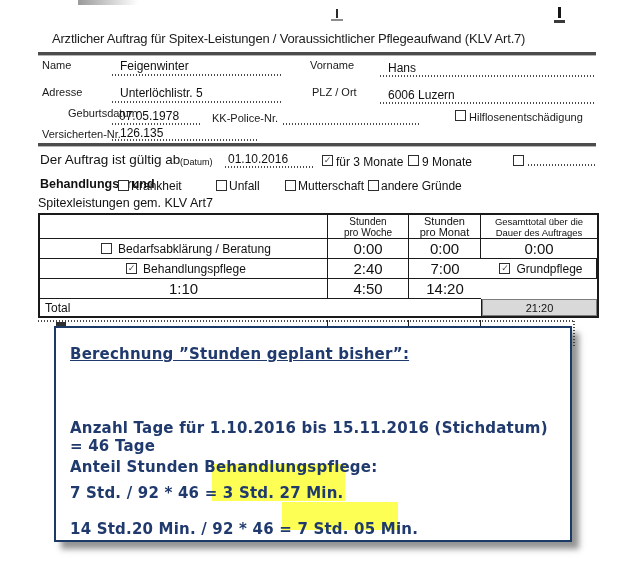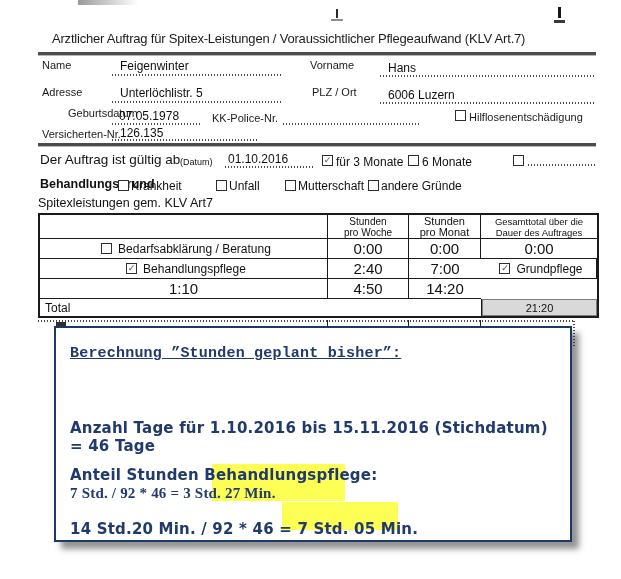--- a/index.html
+++ b/index.html
@@ -28,21 +28,21 @@
   .h-total{font-size:9.5px;line-height:10.5px;}
   .rowlabel{justify-content:center;padding-left:5px;gap:6px;font-size:12px;}
   .cellval{font-size:15px;}
   .total-label{justify-content:flex-start !important;padding-left:5px;font-size:12px;}
   .total-val{background:#d9d9d9;box-shadow:inset 0 0 0 1px #7d7d7d;border-left:1px solid #1a1a1a;font-size:11px;}
   
   .notebox{position:absolute;left:54px;top:326px;width:518px;height:216px;box-sizing:border-box;
            background:#fff;border:2px solid #1c3a66;box-shadow:7px 7px 6px rgba(60,60,60,.55);z-index:3;}
   .nline{position:absolute;left:14px;z-index:2;font-family:"DejaVu Sans",sans-serif;font-weight:bold;
          font-size:15px;line-height:18px;color:#203a6e;white-space:nowrap;letter-spacing:.2px;}
-  .nhead{text-decoration:underline;font-family:Liberation Mono, monospace;}
+  .nhead{text-decoration:underline;}
   .hl{position:absolute;background:#fdff54;z-index:1;}
   .tickmark{background:#222;}
 </style>
 </head>
 <body>
 
 <div id="page">
 
   <div class="abs" style="left:78px;top:0;width:60px;height:5px;background:linear-gradient(to right,#9a9a9a,rgba(255,255,255,0));"></div>
   <div class="abs" style="left:336px;top:9px;width:2px;height:9px;background:#2a2a2a;"></div>
@@ -81,21 +81,21 @@
 
   <div class="abs sep" style="left:38px;top:143px;width:558px;"></div>
 
   <div class="abs" style="left:40px;top:152px;font-size:13.5px;white-space:nowrap;">Der Auftrag ist gültig ab</div>
   <div class="abs" style="left:180px;top:157px;font-size:9px;">(Datum)</div>
   <div class="abs val" style="left:228px;top:152px;">01.10.2016</div>
   <div class="abs dot" style="left:225px;top:166px;width:88px;"></div>
   <span class="abs cb" style="left:322px;top:155px;">✓</span>
   <div class="abs" style="left:336px;top:155px;font-size:12px;white-space:nowrap;">für 3 Monate</div>
   <span class="abs cb" style="left:408px;top:155px;"></span>
-  <div class="abs" style="left:422px;top:155px;font-size:12px;white-space:nowrap;">6 Monate</div>
+  <div class="abs" style="left:422px;top:155px;font-size:12px;white-space:nowrap;">9 Monate</div>
   <span class="abs cb" style="left:513px;top:155px;"></span>
   <div class="abs dot" style="left:528px;top:164px;width:67px;"></div>
 
   <div class="abs bold" style="left:40px;top:177px;font-size:12.5px;white-space:nowrap;">Behandlungsgrund</div>
   <span class="abs cb" style="left:118px;top:180px;"></span>
   <div class="abs" style="left:131px;top:179px;font-size:12px;white-space:nowrap;">Krankheit</div>
   <span class="abs cb" style="left:216px;top:180px;"></span>
   <div class="abs" style="left:229px;top:179px;font-size:12px;white-space:nowrap;">Unfall</div>
   <span class="abs cb" style="left:285px;top:180px;"></span>
   <div class="abs" style="left:298px;top:179px;font-size:12px;white-space:nowrap;">Mutterschaft</div>
@@ -153,18 +153,18 @@
   <div class="abs vdot" style="left:573px;top:321px;height:25px;"></div>
   <div class="abs" style="left:56px;top:322px;width:10px;height:5px;background:#2f2f2f;"></div>
 
   <div class="notebox">
     <div class="hl" style="left:156px;top:136px;width:133px;height:37px;"></div>
     <div class="hl" style="left:226px;top:174px;width:116px;height:28px;"></div>
 
     <div class="nline nhead" style="top:17px;">Berechnung ”Stunden geplant bisher”:</div>
     <div class="nline" style="top:91px;">Anzahl Tage für 1.10.2016 bis 15.11.2016 (Stichdatum)</div>
     <div class="nline" style="top:109px;">= 46 Tage</div>
-    <div class="nline" style="top:138px;">Anteil Stunden Behandlungspflege:</div>
-    <div class="nline" style="top:156px;font-family:Liberation Serif, serif;">7 Std. / 92 * 46 = 3 Std. 27 Min.</div>
+    <div class="nline" style="top:130px;">Anteil Stunden Behandlungspflege:</div>
+    <div class="nline" style="top:156px;">7 Std. / 92 * 46 = 3 Std. 27 Min.</div>
     <div class="nline" style="top:192px;">14 Std.20 Min. / 92 * 46 = 7 Std. 05 Min.</div>
   </div>
 
 </div>
 
 </body></html>

